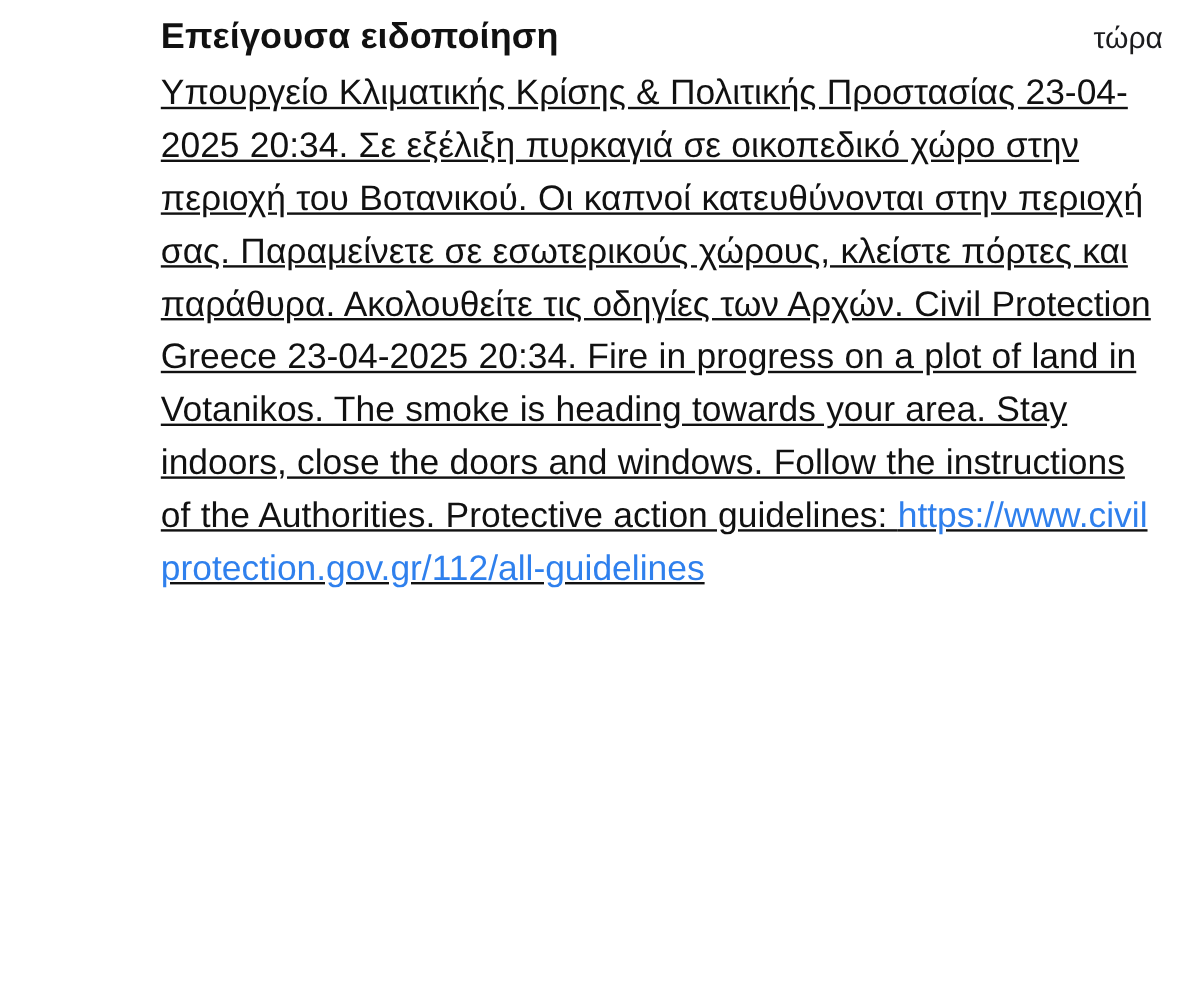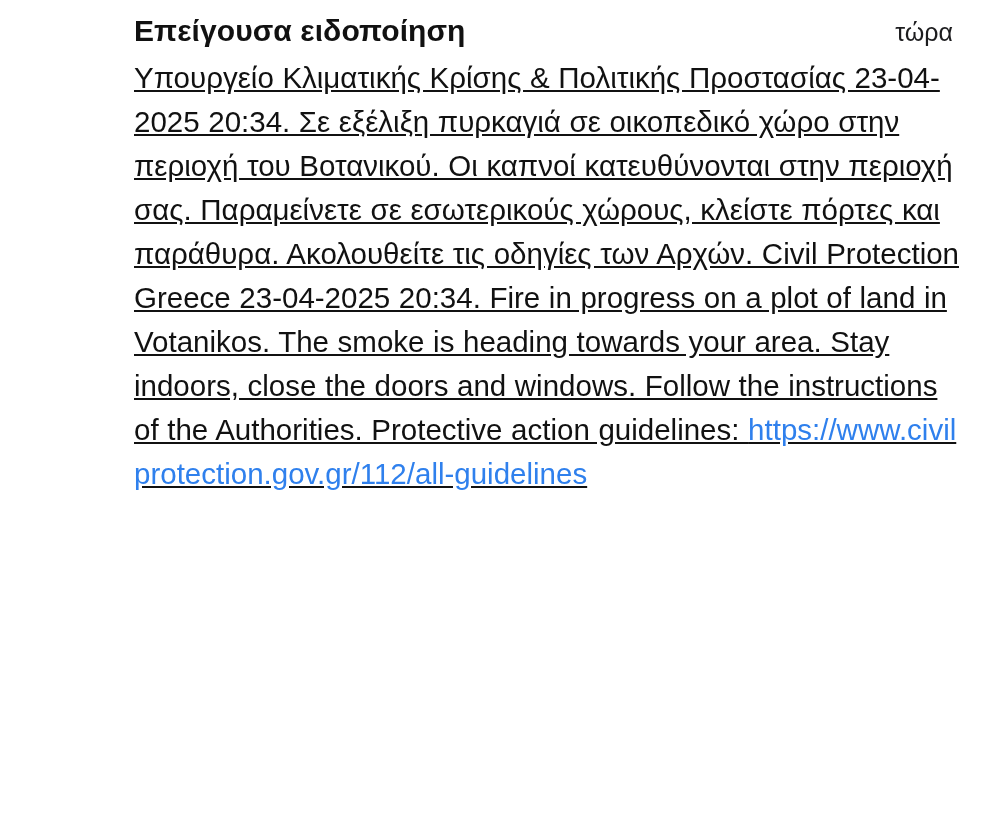--- a/index.html
+++ b/index.html
@@ -58,21 +58,21 @@
     font-size: 30px;
     font-weight: bold;
     color: #111111;
     letter-spacing: 0.1px;
     white-space: nowrap;
   }
 
   .notif-time {
     position: absolute;
     top: 4px;
-    right: 16px;
+    right: 0;
     font-size: 25px;
     color: #1c1c1e;
     white-space: nowrap;
   }
 
   .notif-body {
     margin-top: 2px;
     font-size: 29.5px;
     line-height: 44px;
     color: #111111;

